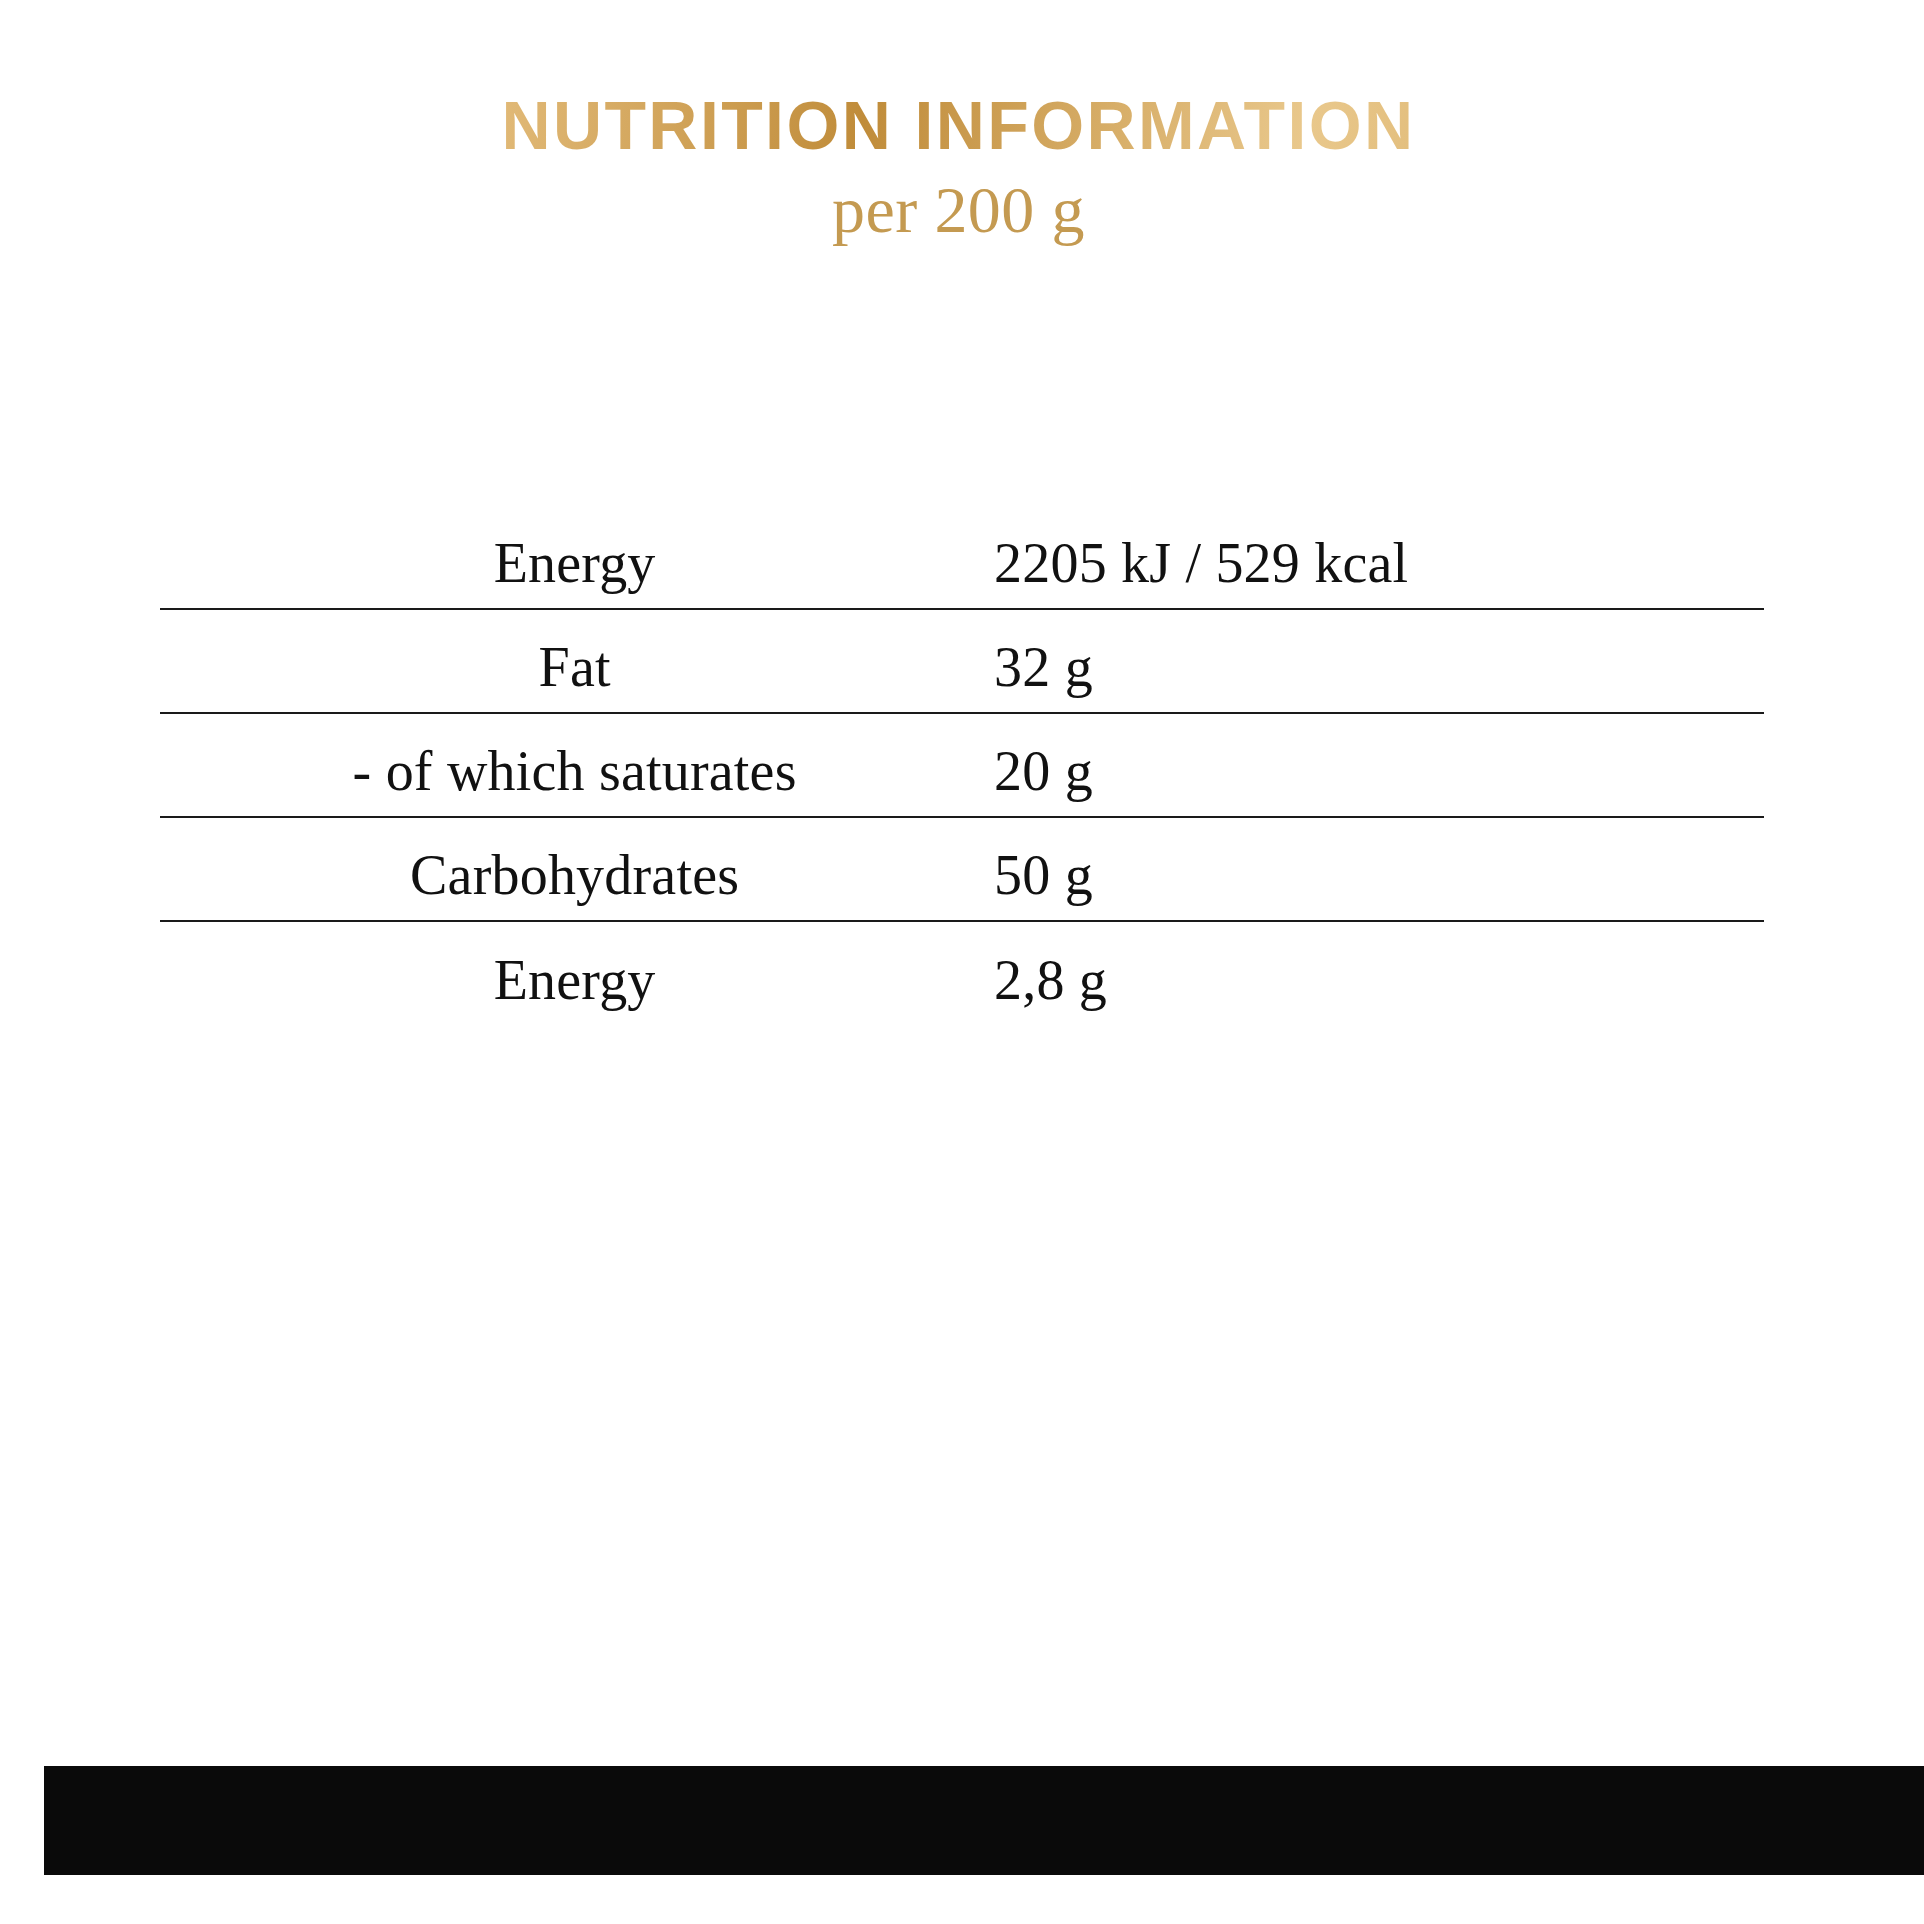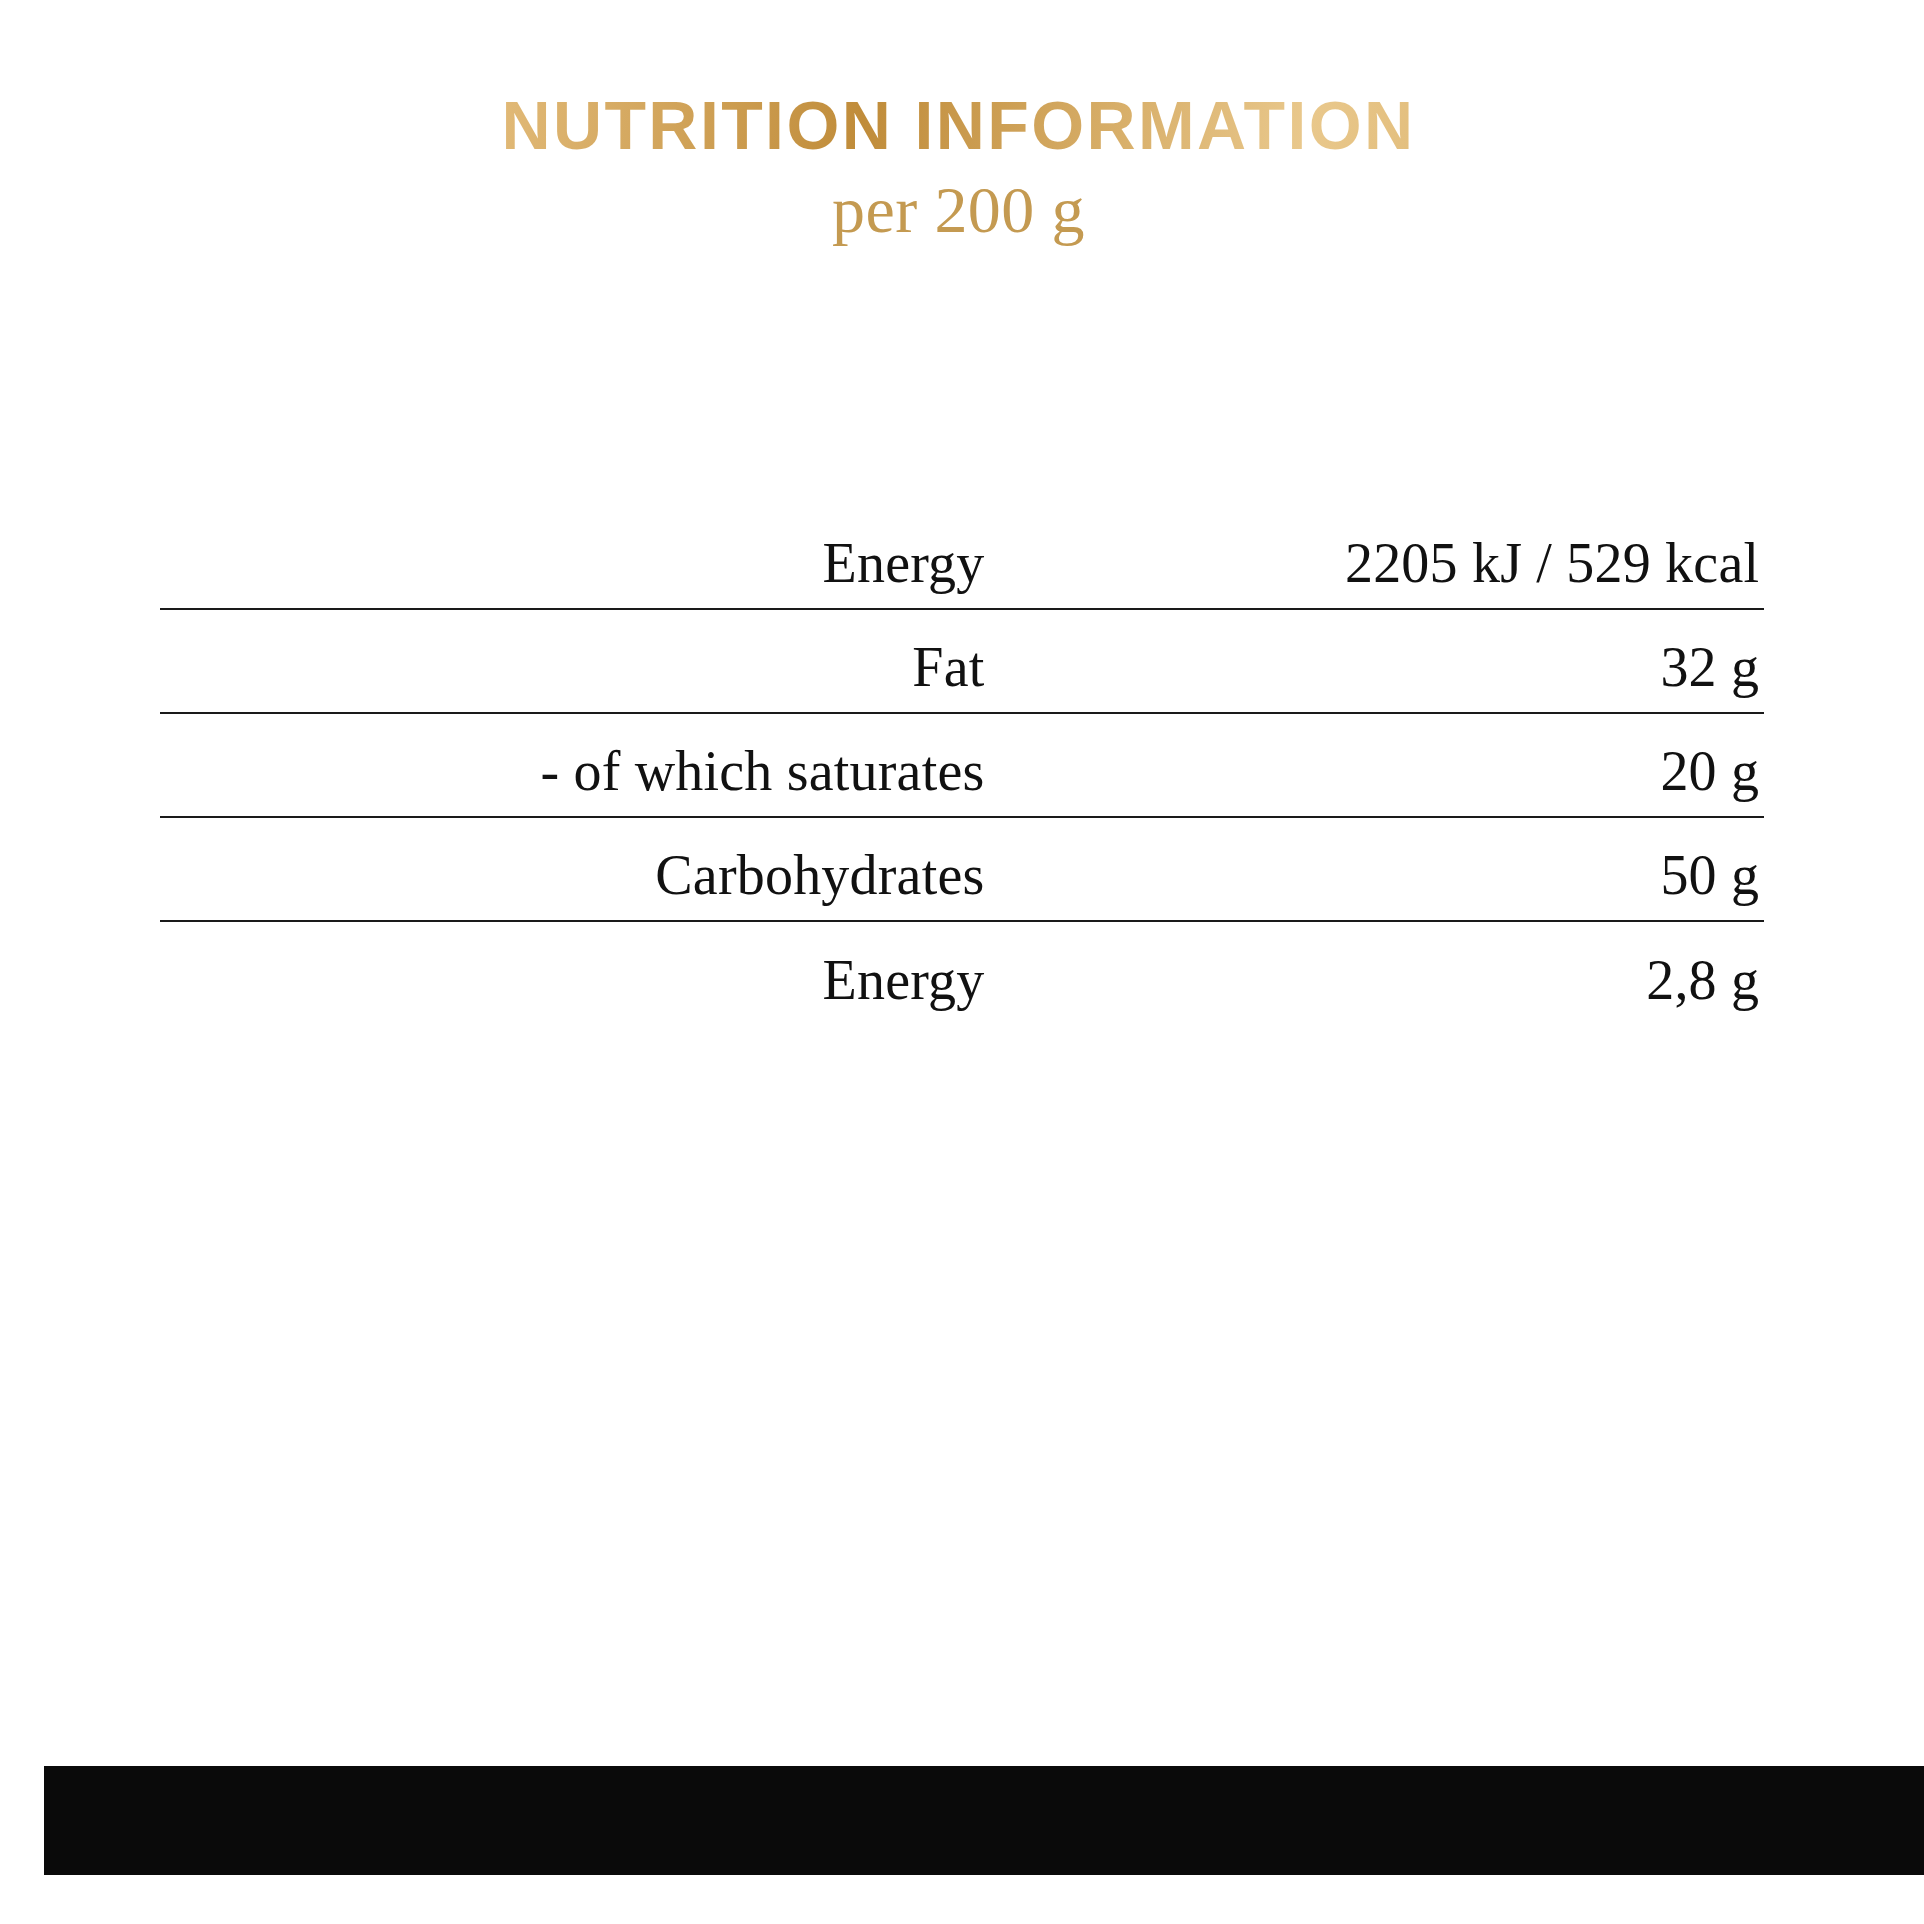--- a/index.html
+++ b/index.html
@@ -72,25 +72,25 @@
     border-bottom: 2.4px solid #1a1a1a;
     padding: 0 4.8px 13px 4.8px;
     vertical-align: bottom;
     font-family: "Liberation Serif", serif;
     font-size: 56px;
     color: #111111;
     letter-spacing: 0.2px;
   }
 
   .nutrition-table td.label {
-    text-align: right;
+    text-align: center;
   }
 
   .nutrition-table td.value {
-    text-align: right;
+    text-align: left;
   }
 
   .nutrition-table tr:last-child td {
     border-bottom: none;
   }
 
   
   .bottom-decor {
     position: absolute;
     left: 0;

